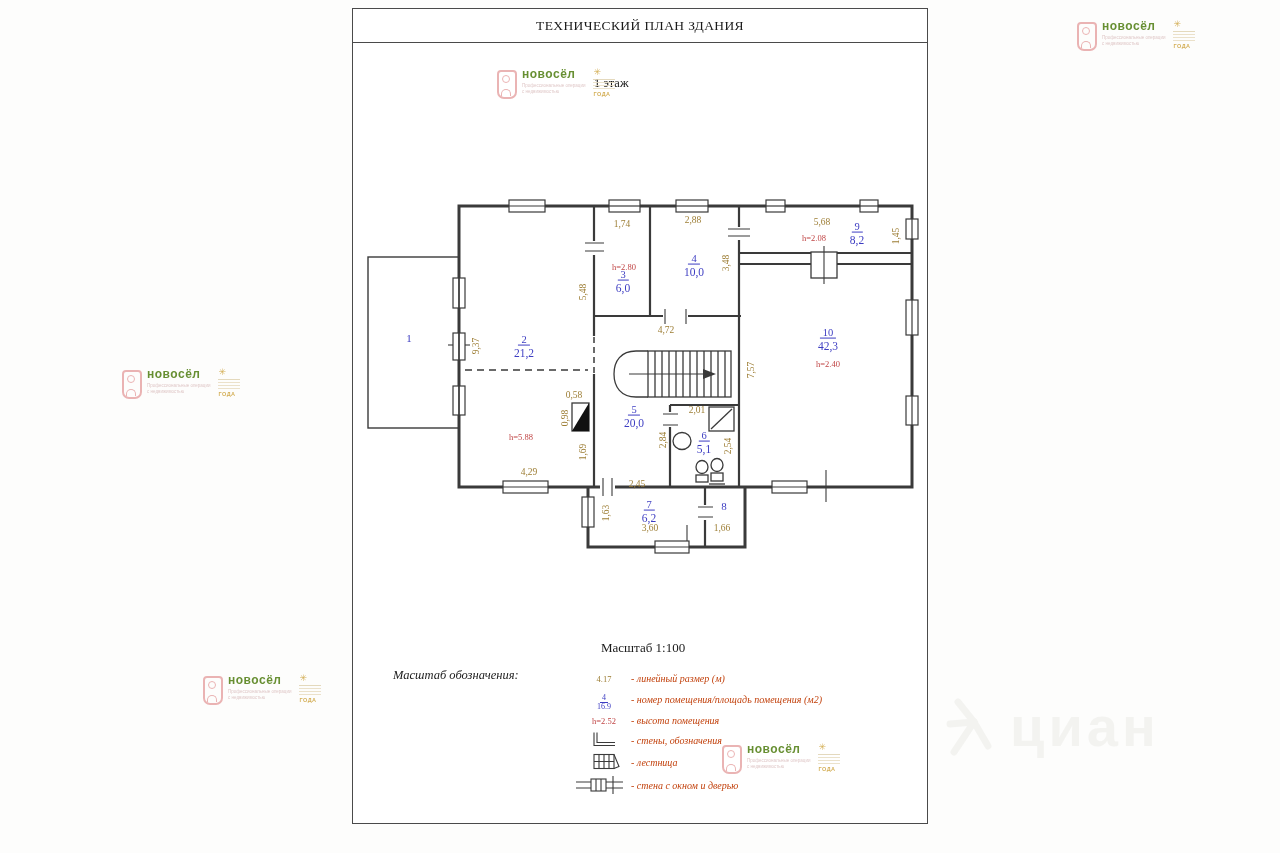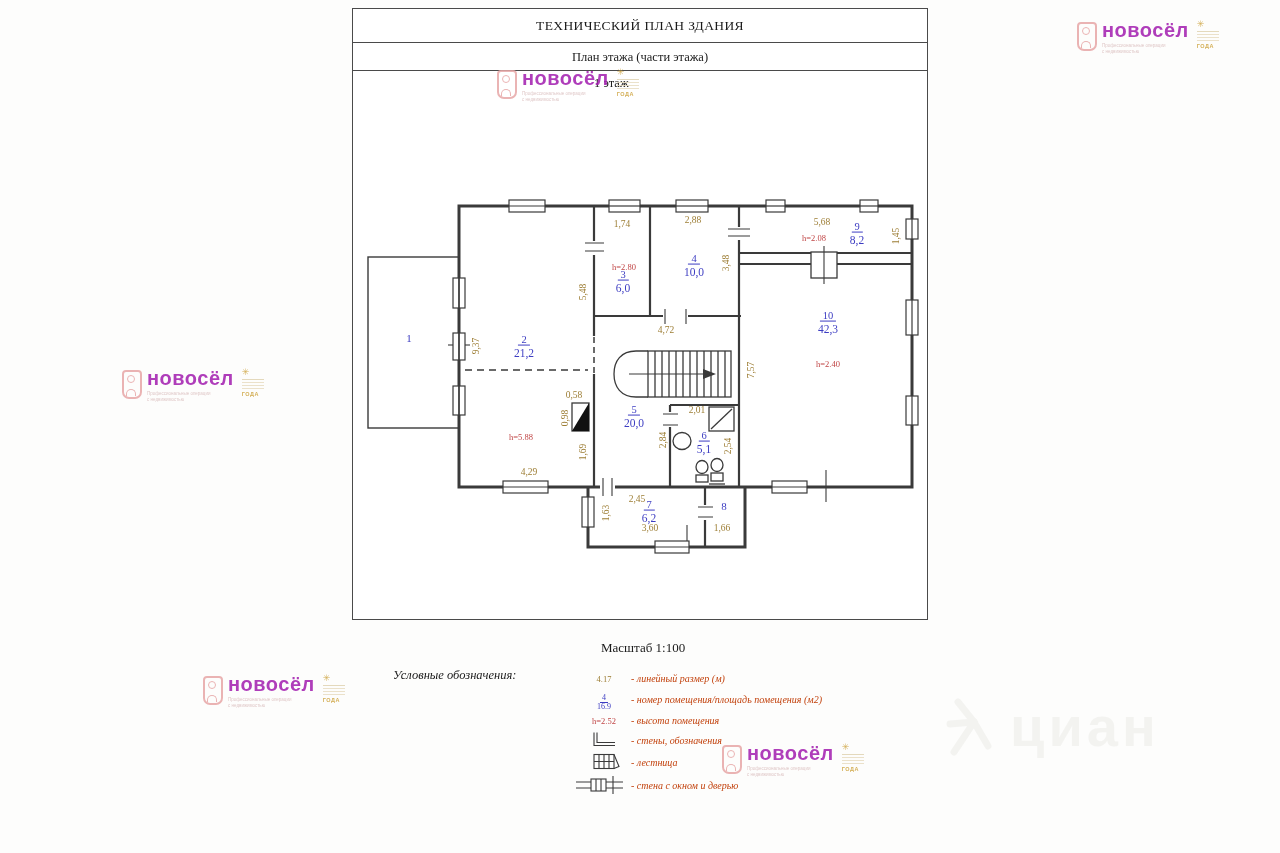--- a/index.html
+++ b/index.html
@@ -1,18 +1,18 @@
 <!DOCTYPE html>
 <html><head>
 <meta charset="utf-8">
 <style>
   html,body{margin:0;padding:0;background:#fdfdfc;}
   .canvas{position:relative;width:1280px;height:853px;background:#fdfdfc;overflow:hidden;
           font-family:"Liberation Serif","DejaVu Serif",serif;}
-  .page{position:absolute;left:352px;top:8px;width:576px;height:612px;background:#ffffff;
+  .page{position:absolute;left:352px;top:8px;width:576px;height:816px;background:#ffffff;
         border:1.5px solid #4a4a4a;box-sizing:border-box;}
   .title-row{position:absolute;left:0;width:100%;text-align:center;box-sizing:border-box;}
   .title-1{top:0;height:34px;line-height:34px;font-size:13.5px;letter-spacing:.4px;color:#1a1a1a;
            border-bottom:1.2px solid #4a4a4a;}
   .title-2{top:34px;height:28px;line-height:28px;font-size:12.5px;color:#1a1a1a;
            border-bottom:1.2px solid #4a4a4a;}
   .floor-label{position:absolute;left:594px;top:76px;font-size:12.5px;color:#1a1a1a;}
   .scale-label{position:absolute;left:601px;top:640px;font-size:13px;color:#1a1a1a;}
 
   svg.planlayer{position:absolute;left:0;top:0;}
@@ -38,41 +38,40 @@
   .sym-frac .d{display:block;font-size:8px;}
 
   .wm{position:absolute;display:flex;align-items:flex-start;opacity:.85;}
   .wm-icon{width:16px;height:25px;border:2px solid #e7a7a7;border-radius:4px 4px 7px 7px;
            position:relative;margin-top:2px;}
   .wm-icon:before{content:"";position:absolute;left:3px;top:3px;width:6px;height:6px;
            border-radius:50%;border:1.5px solid #e7a7a7;}
   .wm-icon:after{content:"";position:absolute;left:2px;bottom:1px;width:8px;height:6px;
            border-radius:6px 6px 0 0;border:1.5px solid #e7a7a7;border-bottom:none;}
   .wm-main{margin-left:5px;}
-  .wm-word{font-family:"Liberation Sans",sans-serif;font-weight:bold;font-size:20px;
-           color:#a21caf;letter-spacing:.5px;line-height:1;}
+  .wm-word{font-family:"Liberation Sans",sans-serif;font-weight:bold;font-size:12px;
+           color:#4d7c0f;letter-spacing:.5px;line-height:1;}
   .wm-tag{font-family:"Liberation Sans",sans-serif;font-size:4.5px;color:#d9bcbc;line-height:1.4;margin-top:3px;}
   .wm-badge{margin-left:8px;text-align:left;margin-top:0;}
   .wm-star{color:#cda23b;font-size:9px;line-height:1;}
   .wm-badge-lines{width:22px;border-top:1px solid #e0d3b2;margin:2px 0;}
   .wm-badge-lines i{display:block;height:2px;border-bottom:1px solid #e8ddc2;}
   .wm-goda{font-family:"Liberation Sans",sans-serif;font-weight:bold;font-size:5.5px;color:#cda23b;letter-spacing:.5px;}
 
   .cian{position:absolute;left:944px;top:694px;display:flex;align-items:center;opacity:.55;}
   .cian-word{font-family:"Liberation Sans",sans-serif;font-weight:bold;font-size:56px;
              color:#ecece8;letter-spacing:4px;margin-left:14px;}
 </style>
 </head>
 <body>
 
 <div class="canvas">
 
   <div class="page">
     <div class="title-row title-1">ТЕХНИЧЕСКИЙ ПЛАН ЗДАНИЯ</div>
-    <div class="title-row title-2">План этажа (части этажа)</div>
   </div>
 
   <div class="floor-label">1 этаж</div>
   <div class="scale-label">Масштаб 1:100</div>
 
   <svg class="planlayer" width="1280" height="853" viewBox="0 0 1280 853">
 
     <g stroke="#3a3a3a" fill="none" stroke-width="3">
       <path d="M459,206 H912 V487 H459 Z"></path>
       <path d="M588,487 V547 H745 V487"></path>
@@ -187,21 +186,21 @@
   <span class="dim v" style="left:897px;top:236px">1,45</span>
   <span class="dim v" style="left:727px;top:263px">3,48</span>
   <span class="dim v" style="left:584px;top:292px">5,48</span>
   <span class="dim v" style="left:477px;top:346px">9,37</span>
   <span class="dim" style="left:666px;top:331px">4,72</span>
   <span class="dim v" style="left:752px;top:370px">7,57</span>
   <span class="dim" style="left:574px;top:396px">0,58</span>
   <span class="dim v" style="left:566px;top:418px">0,98</span>
   <span class="dim v" style="left:584px;top:452px">1,69</span>
   <span class="dim" style="left:529px;top:473px">4,29</span>
-  <span class="dim" style="left:637px;top:500px">2,45</span>
+  <span class="dim" style="left:637px;top:485px">2,45</span>
   <span class="dim v" style="left:664px;top:440px">2,84</span>
   <span class="dim" style="left:697px;top:411px">2,01</span>
   <span class="dim v" style="left:729px;top:446px">2,54</span>
   <span class="dim v" style="left:607px;top:513px">1,63</span>
   <span class="dim" style="left:650px;top:529px">3,60</span>
   <span class="dim" style="left:722px;top:529px">1,66</span>
 
   <div class="room-label plain" style="left:409px;top:337px">
     <span class="rn">1</span></div>
   <div class="room-label" style="left:524px;top:344px">
@@ -213,29 +212,29 @@
   <div class="room-label" style="left:634px;top:414px">
     <span class="rn">5</span><span class="ra">20,0</span></div>
   <div class="room-label" style="left:704px;top:440px">
     <span class="rn">6</span><span class="ra">5,1</span></div>
   <div class="room-label" style="left:649px;top:509px">
     <span class="rn">7</span><span class="ra">6,2</span></div>
   <div class="room-label plain" style="left:724px;top:505px">
     <span class="rn">8</span></div>
   <div class="room-label" style="left:857px;top:231px">
     <span class="rn">9</span><span class="ra">8,2</span></div>
-  <div class="room-label" style="left:828px;top:320px">
+  <div class="room-label" style="left:828px;top:337px">
     <span class="rn">10</span><span class="ra">42,3</span></div>
 
   <span class="hgt" style="left:624px;top:267px">h=2.80</span>
   <span class="hgt" style="left:814px;top:238px">h=2.08</span>
   <span class="hgt" style="left:521px;top:437px">h=5.88</span>
   <span class="hgt" style="left:828px;top:364px">h=2.40</span>
 
-  <div class="legend-head">Условные обозначения:</div>
+  <div class="legend-head">Масштаб обозначения:</div>
 
   <span class="legend-sym sym-dim" style="left:604px;top:679px">4.17</span>
   <div class="legend-sym sym-frac" style="left:604px;top:699px">
     <span class="n">4</span>
     <span class="d">16.9</span>
   </div>
   <span class="legend-sym sym-hgt" style="left:604px;top:721px">h=2.52</span>
 
   <svg class="legend-sym" style="left:604px;top:740px" width="26" height="17" viewBox="0 0 26 17">
     <path d="M3,1 V14 H24 M6,1 V11 H24" stroke="#3a3a3a" fill="none" stroke-width="1.1"></path>

